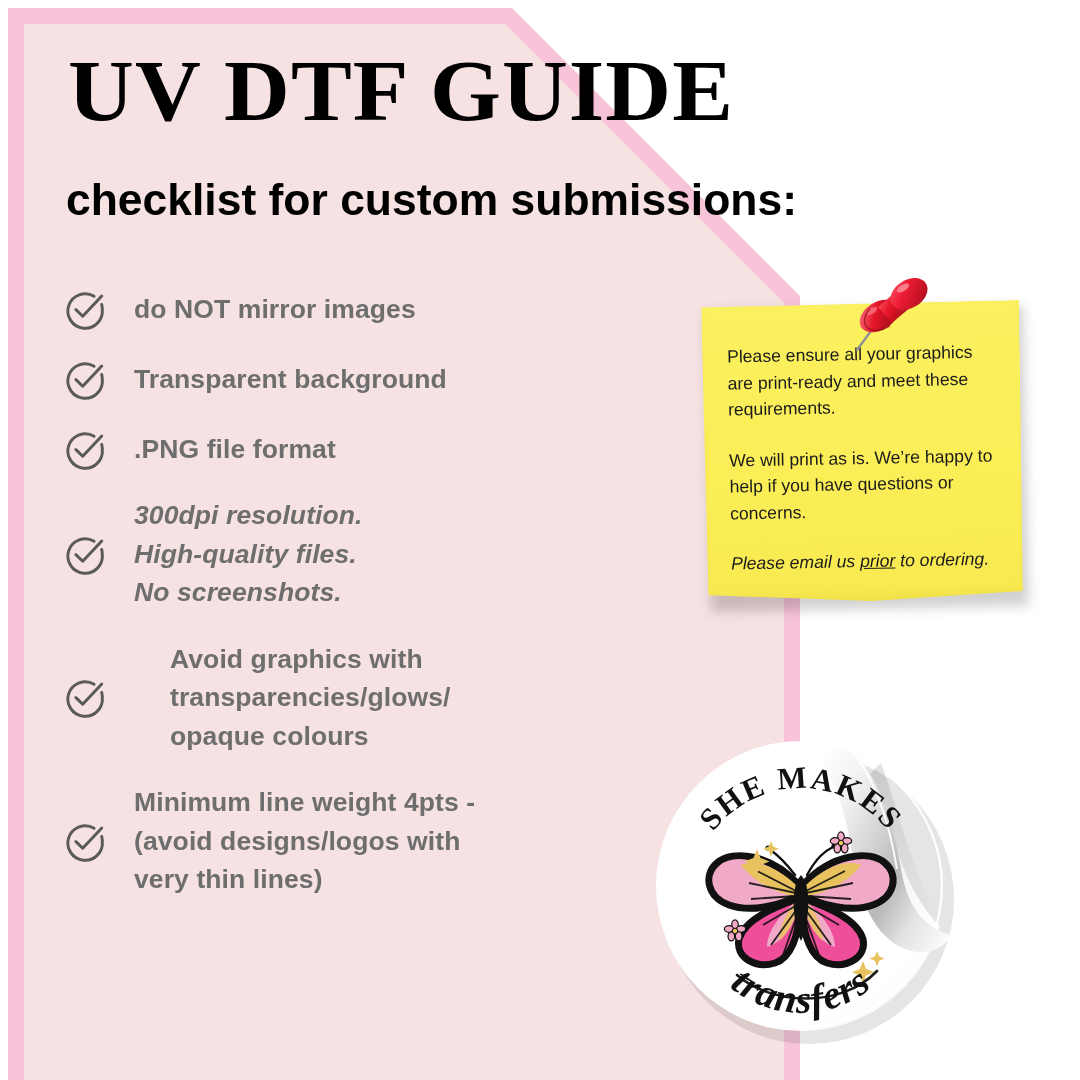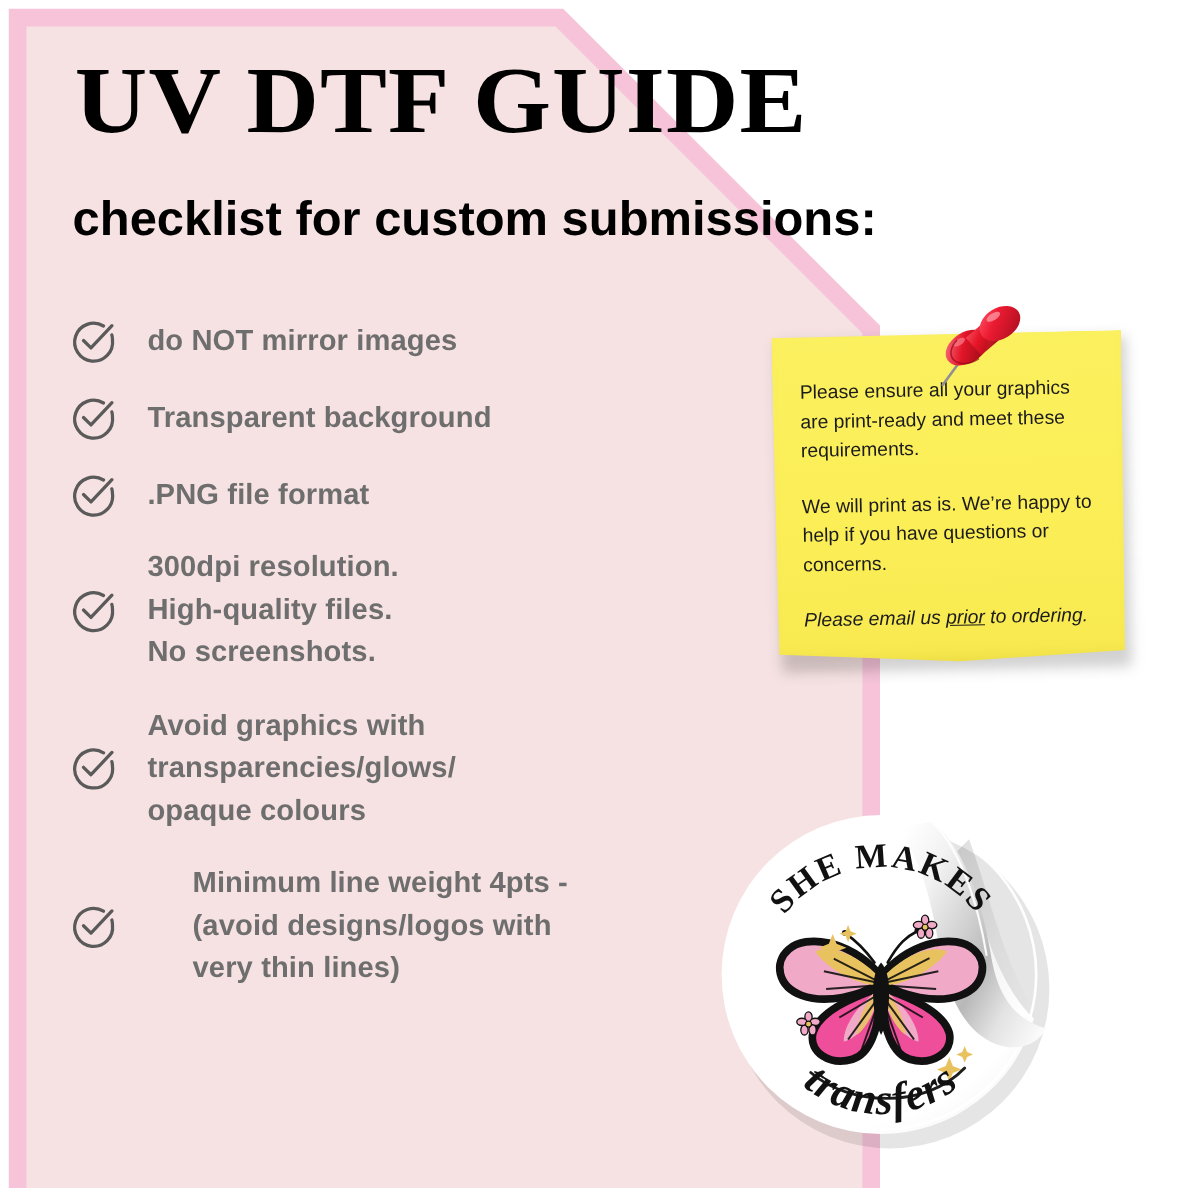--- a/index.html
+++ b/index.html
@@ -133,45 +133,45 @@
     <div class="check-item">
       <span class="check-icon">
         <svg viewBox="0 0 48 48" width="46" height="46">
           <path d="M33.5 10.8 A18 18 0 1 0 42 24 A18 18 0 0 0 41.4 19.2" fill="none" stroke="#5a5a5a" stroke-width="3.1" stroke-linecap="round"></path>
           <path d="M14.5 24.6 L21.6 31.6 L41.5 10.5" fill="none" stroke="#5a5a5a" stroke-width="3.1" stroke-linecap="round" stroke-linejoin="round"></path>
         </svg>
       </span>
       <span class="check-text">.PNG file format</span>
     </div>
 
-    <div class="check-item" style="margin-bottom:26px;">
+    <div class="check-item" style="margin-bottom:26px;font-style:italic;">
       <span class="check-icon">
         <svg viewBox="0 0 48 48" width="46" height="46">
           <path d="M33.5 10.8 A18 18 0 1 0 42 24 A18 18 0 0 0 41.4 19.2" fill="none" stroke="#5a5a5a" stroke-width="3.1" stroke-linecap="round"></path>
           <path d="M14.5 24.6 L21.6 31.6 L41.5 10.5" fill="none" stroke="#5a5a5a" stroke-width="3.1" stroke-linecap="round" stroke-linejoin="round"></path>
         </svg>
       </span>
       <span class="check-text">300dpi resolution.
 High-quality files.
 No screenshots.</span>
     </div>
 
-    <div class="check-item" style="margin-bottom:26px;">
+    <div class="check-item" style="margin-bottom:26px;gap:36px;">
       <span class="check-icon">
         <svg viewBox="0 0 48 48" width="46" height="46">
           <path d="M33.5 10.8 A18 18 0 1 0 42 24 A18 18 0 0 0 41.4 19.2" fill="none" stroke="#5a5a5a" stroke-width="3.1" stroke-linecap="round"></path>
           <path d="M14.5 24.6 L21.6 31.6 L41.5 10.5" fill="none" stroke="#5a5a5a" stroke-width="3.1" stroke-linecap="round" stroke-linejoin="round"></path>
         </svg>
       </span>
       <span class="check-text">Avoid graphics with
 transparencies/glows/
 opaque colours</span>
     </div>
 
-    <div class="check-item" style="margin-bottom:26px;gap:41px;">
+    <div class="check-item" style="margin-bottom:26px;">
       <span class="check-icon">
         <svg viewBox="0 0 48 48" width="46" height="46">
           <path d="M33.5 10.8 A18 18 0 1 0 42 24 A18 18 0 0 0 41.4 19.2" fill="none" stroke="#5a5a5a" stroke-width="3.1" stroke-linecap="round"></path>
           <path d="M14.5 24.6 L21.6 31.6 L41.5 10.5" fill="none" stroke="#5a5a5a" stroke-width="3.1" stroke-linecap="round" stroke-linejoin="round"></path>
         </svg>
       </span>
       <span class="check-text">Minimum line weight 4pts -
 (avoid designs/logos with
 very thin lines)</span>
     </div>

